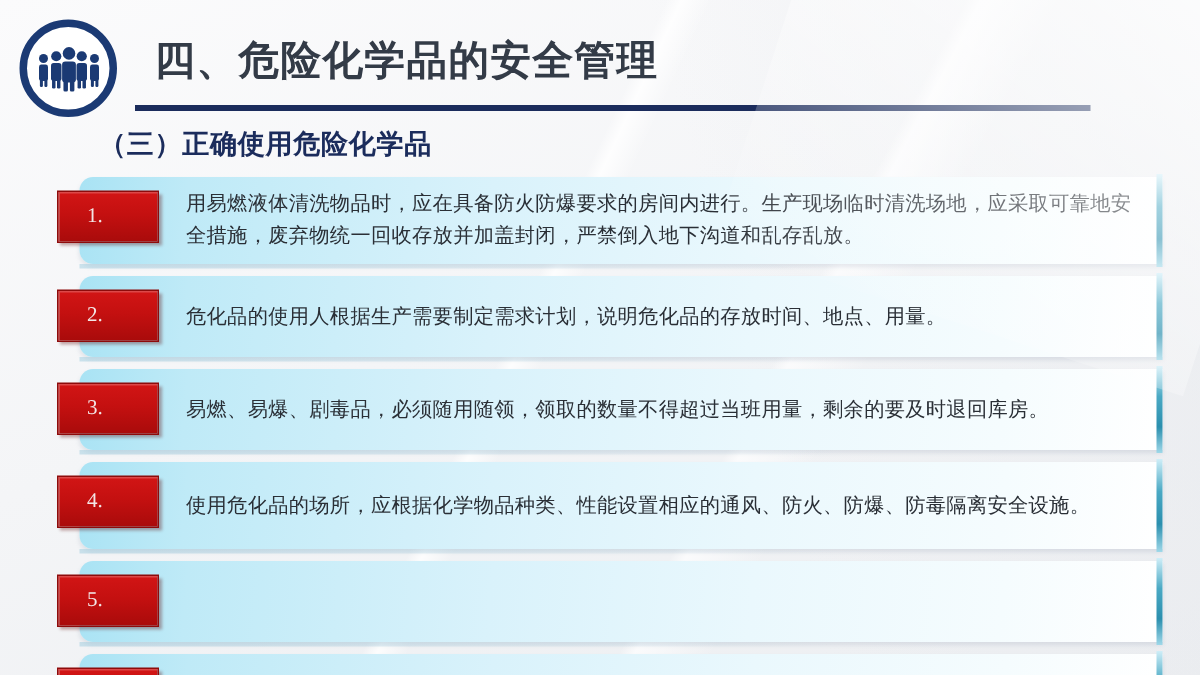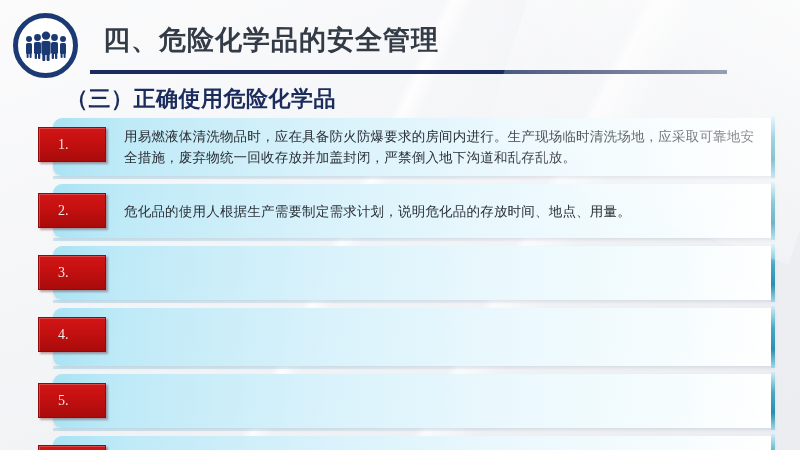--- a/index.html
+++ b/index.html
@@ -37,21 +37,21 @@
     font-size:27px;font-weight:bold;color:#333b47;
     letter-spacing:1px;white-space:nowrap;
     font-family:"DejaVu Sans","Liberation Sans",sans-serif;
   }
   .rule{
     position:absolute;left:90px;top:70px;width:637px;height:4px;
     background:#1b2c5c;
   }
   .subtitle{
     position:absolute;left:66px;top:84px;
-    font-size:22px;font-weight:bold;color:#1b2c5c;
+    font-size:18px;font-weight:bold;color:#1b2c5c;
     letter-spacing:.5px;white-space:nowrap;
     font-family:"DejaVu Sans","Liberation Sans",sans-serif;
   }
 
   
   .list{position:absolute;left:0;top:118px;width:800px;}
   .row{position:relative;margin-bottom:8px;height:54px;}
   .row.tall{height:58px;}
 
   .bar{
@@ -145,25 +145,31 @@
       <div class="bar"></div>
       <div class="badge">2.</div>
       <div class="text">
           <span>危化品的使用人根据生产需要制定需求计划，说明危化品的存放时间、地点、用量。</span>
         </div>
     </div>
 
     <div class="row">
       <div class="bar"></div>
       <div class="badge">3.</div>
+      <div class="text">
+          <span>易燃、易爆、剧毒品，必须随用随领，领取的数量不得超过当班用量，剩余的要及时退回库房。</span>
+        </div>
     </div>
 
     <div class="row tall">
       <div class="bar"></div>
       <div class="badge">4.</div>
+      <div class="text">
+          <span>使用危化品的场所，应根据化学物品种类、性能设置相应的通风、防火、防爆、防毒隔离安全设施。</span>
+        </div>
     </div>
 
     <div class="row">
       <div class="bar"></div>
       <div class="badge">5.</div>
     </div>
 
     <div class="row">
       <div class="bar"></div>
       <div class="badge">6.</div>

